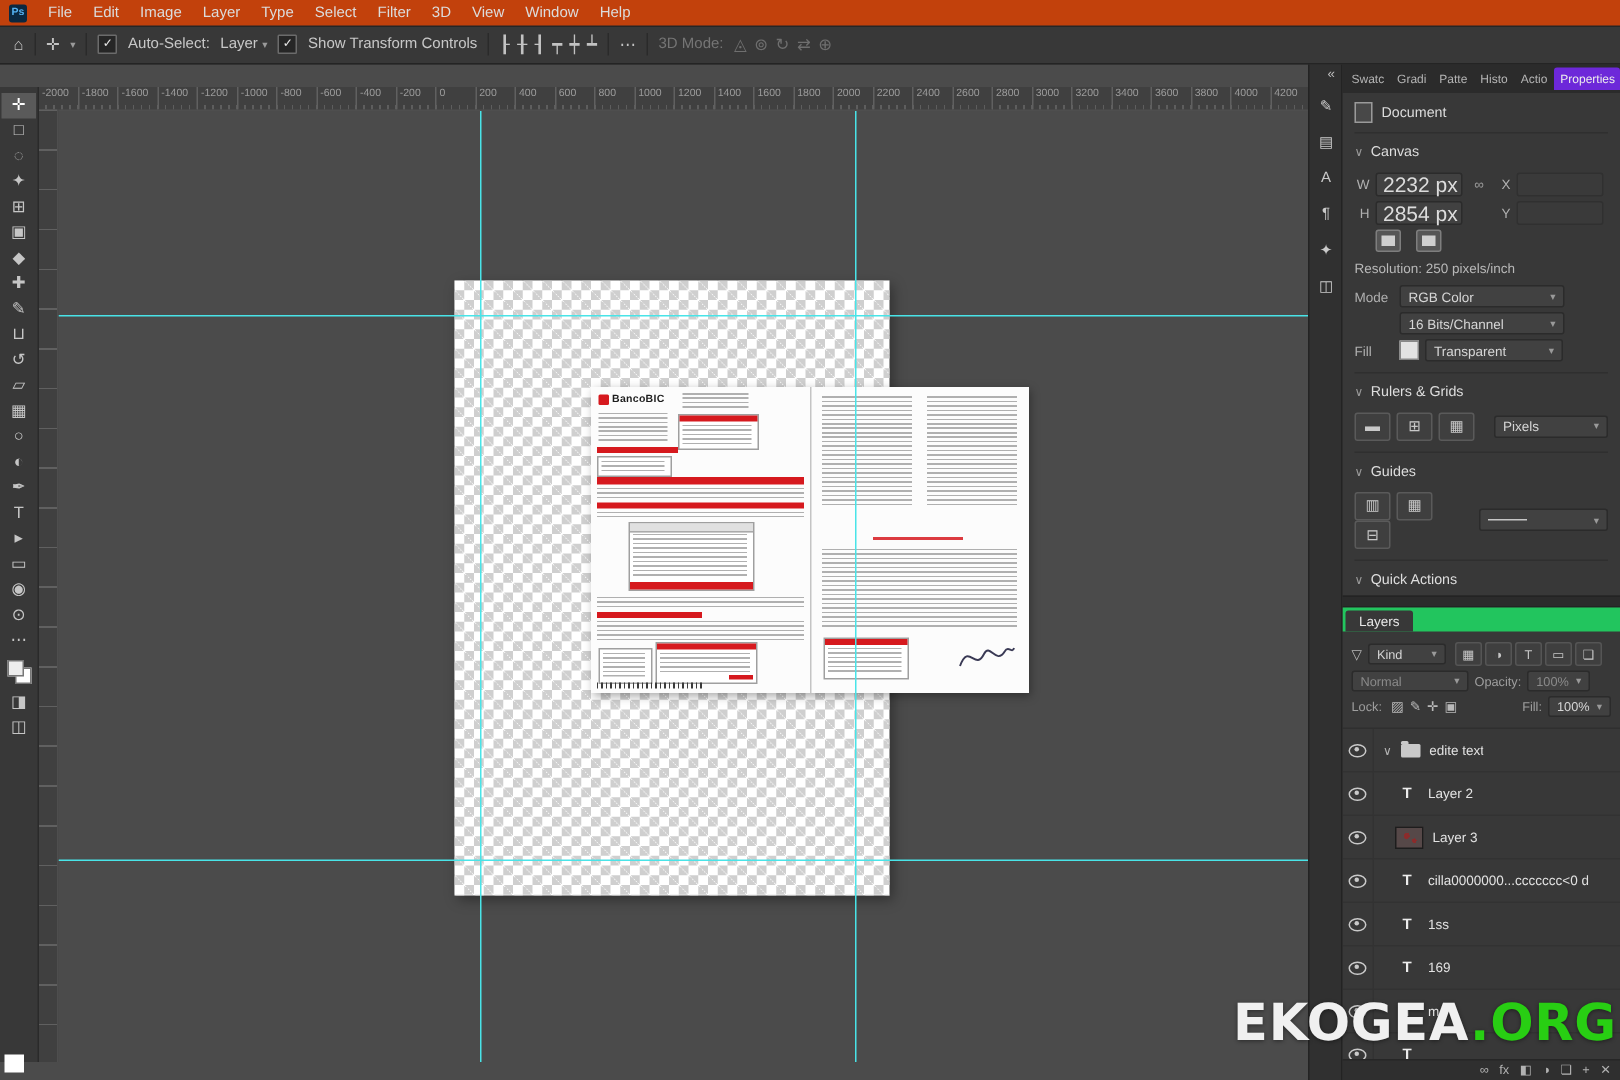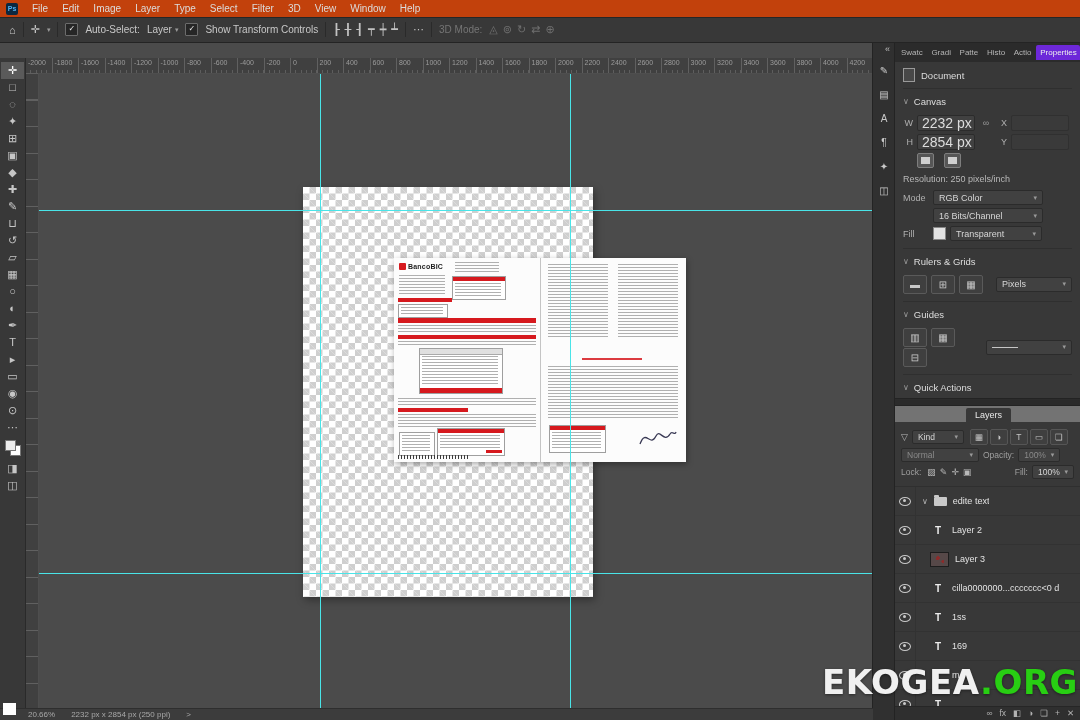--- a/index.html
+++ b/index.html
@@ -124,21 +124,21 @@
        display:flex;align-items:center;justify-content:space-between;padding:0 5px;font-size:9px;box-sizing:border-box;}
   .sel.dim{color:#8a8a8a;}
   .mode-label{width:26px;font-size:9px;color:#b0b0b0;flex:0 0 auto;}
   .chip{width:11px;height:11px;background:#e3e3e3;border:1px solid #888;flex:0 0 auto;}
   .ibtn{width:22px;height:17px;border:1px solid #5a5a5a;border-radius:2px;display:inline-flex;align-items:center;
         justify-content:center;color:#c8c8c8;font-size:10px;background:#3f3f3f;margin-right:4px;}
   .irow{display:flex;align-items:center;margin:2px 0 4px;}
   .guide-sample{width:26px;height:1px;background:#c6c6c6;}
   .panel-gap{height:6px;background:#2b2b2b;border-top:1px solid #232323;border-bottom:1px solid #232323;flex:0 0 auto;}
 
-  .layers-tabbar{height:16px;background:#737373;display:flex;align-items:flex-end;padding-left:2px;flex:0 0 auto;justify-content:center;}
+  .layers-tabbar{height:16px;background:#22c55e;display:flex;align-items:flex-end;padding-left:2px;flex:0 0 auto;}
   .layers-tab{background:#383838;font-size:9px;color:#e8e8e8;padding:2px 9px;border-radius:2px 2px 0 0;}
   .layers-controls{padding:4px 6px;border-bottom:1px solid #2f2f2f;flex:0 0 auto;}
   .lc-row{display:flex;align-items:center;gap:4px;margin:3px 0;font-size:8.5px;color:#9f9f9f;}
   .sel.small{height:14px;font-size:8.5px;}
   .fbtn{width:16px;height:14px;border:1px solid #555;background:#3f3f3f;border-radius:2px;color:#c6c6c6;
         font-size:8.5px;display:inline-flex;align-items:center;justify-content:center;margin-left:2px;}
   .lockicon{font-size:9px;color:#b9b9b9;padding:0 2px;}
   .funnel{font-size:9px;color:#b9b9b9;}
 
   .layers-list{flex:1 1 auto;overflow:hidden;}
@@ -399,25 +399,20 @@
       </div>
       <div class="pagediv"></div>
     </div>
 
     <div class="guide-v" style="left:295px"></div>
     <div class="guide-v" style="left:545px"></div>
     <div class="guide-h" style="top:137px"></div>
     <div class="guide-h" style="top:500px"></div>
   </div>
 
-  <div class="statusbar">
-    <span>20.66%</span>
-    <span>2232 px x 2854 px (250 ppi)</span>
-    <span>&gt;</span>
-  </div>
   <div class="white-chip"></div>
 
   <div class="collapsed">
     <span class="expand-btn">«</span>
     <div id="cicons">
         <span class="cicon">✎</span>
         <span class="cicon">▤</span>
         <span class="cicon">A</span>
         <span class="cicon">¶</span>
         <span class="cicon">✦</span>

